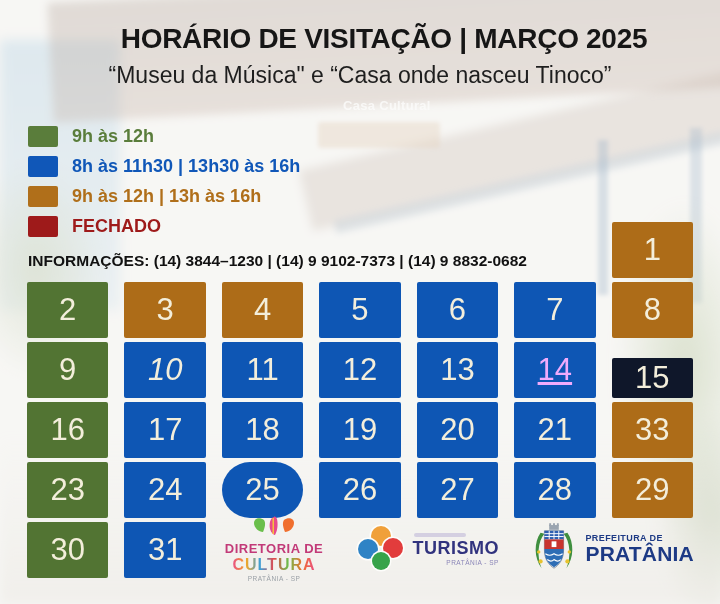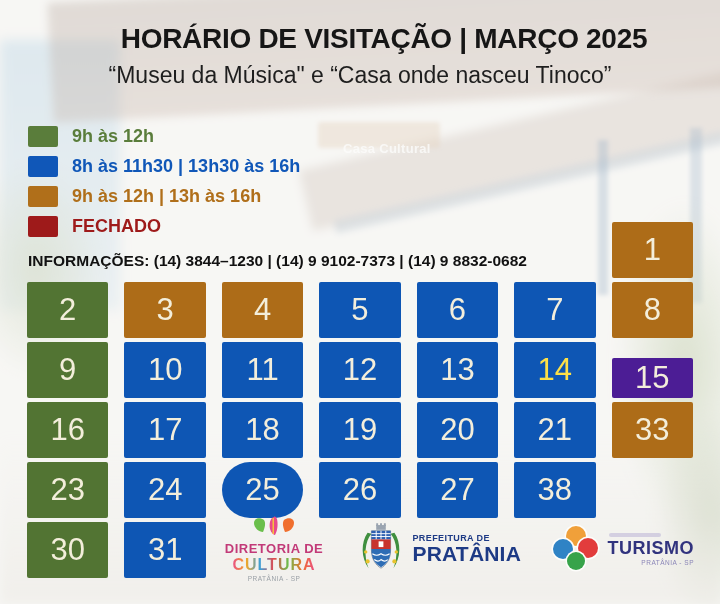--- a/index.html
+++ b/index.html
@@ -15,21 +15,21 @@
   .bg-roof1     { left:50px; top:-16px; width:720px; height:120px; background:linear-gradient(180deg,#63422f,#8a5f49); opacity:.34; transform:rotate(-3deg); filter:blur(4px); }
   .bg-roof2     { left:300px; top:118px; width:460px; height:62px; background:#7b553f; opacity:.26; transform:rotate(-13deg); filter:blur(5px); }
   .bg-beam      { left:330px; top:176px; width:400px; height:13px; background:#4a6d8c; opacity:.28; transform:rotate(-13deg); filter:blur(3px); }
   .bg-post1     { left:598px; top:140px; width:10px; height:155px; background:#2e5d8e; opacity:.35; filter:blur(2px); }
   .bg-post2     { left:690px; top:128px; width:12px; height:175px; background:#2e5d8e; opacity:.3; filter:blur(2px); }
   .bg-plantleft { left:-34px; top:160px; width:140px; height:220px; background:radial-gradient(closest-side,#b9c6a6,rgba(185,198,166,0)); opacity:.85; filter:blur(6px); }
   .bg-folr1     { left:615px; top:200px; width:140px; height:330px; background:radial-gradient(closest-side,#9db27c,rgba(157,178,124,0)); opacity:.7; filter:blur(8px); }
   .bg-folr2     { left:655px; top:410px; width:110px; height:210px; background:radial-gradient(closest-side,#8ba06b,rgba(139,160,107,0)); opacity:.6; filter:blur(8px); }
   .bg-ground    { left:0; bottom:0; width:720px; height:170px; background:linear-gradient(180deg, rgba(216,210,200,0), #d8d2c8); opacity:.5; filter:blur(6px); }
   .bg-signboard { left:318px; top:122px; width:122px; height:26px; background:#c9a075; opacity:.4; border-radius:3px; filter:blur(2px); }
-  .bg-sign-text { left:343px; top:98px; font-size:13px; font-weight:700; color:#ffffff; opacity:.8; letter-spacing:.3px;margin-top:43px; }
+  .bg-sign-text { left:343px; top:98px; font-size:13px; font-weight:700; color:#ffffff; opacity:.8; letter-spacing:.3px; }
   .veil         { left:0; top:0; width:720px; height:604px; background:rgba(250,250,248,0.55); }
 
   
   .header { position:absolute; top:23px; left:0; right:0; text-align:center; z-index:3; }
   .title { margin:0; font-size:28px; font-weight:800; color:#161616; letter-spacing:-0.3px;padding-left:48px; }
   .subtitle { margin:7px 0 0; font-size:23px; font-weight:400; color:#1e1e1e; }
 
   
   .legend { position:absolute; left:28px; top:125px; z-index:3; }
   .legend-row { display:flex; align-items:center; height:22px; margin-bottom:8px; }
@@ -124,55 +124,70 @@
   <div class="grid">
       <div class="cell" style="background: rgb(173, 108, 24); color: rgb(243, 238, 219); grid-row-start: 1; grid-column-start: 7;">1</div>
       <div class="cell" style="background: rgb(82, 116, 51); color: rgb(243, 238, 219); grid-row-start: 2; grid-column-start: 1;">2</div>
       <div class="cell" style="background: rgb(173, 108, 24); color: rgb(243, 238, 219); grid-row-start: 2; grid-column-start: 2;">3</div>
       <div class="cell" style="background: rgb(173, 108, 24); color: rgb(243, 238, 219); grid-row-start: 2; grid-column-start: 3;">4</div>
       <div class="cell" style="background: rgb(14, 86, 180); color: rgb(243, 238, 219); grid-row-start: 2; grid-column-start: 4;">5</div>
       <div class="cell" style="background: rgb(14, 86, 180); color: rgb(243, 238, 219); grid-row-start: 2; grid-column-start: 5;">6</div>
       <div class="cell" style="background: rgb(14, 86, 180); color: rgb(243, 238, 219); grid-row-start: 2; grid-column-start: 6;">7</div>
       <div class="cell" style="background: rgb(173, 108, 24); color: rgb(243, 238, 219); grid-row-start: 2; grid-column-start: 7;">8</div>
       <div class="cell" style="background: rgb(82, 116, 51); color: rgb(243, 238, 219); grid-row-start: 3; grid-column-start: 1;">9</div>
-      <div class="cell" style="background: rgb(14, 86, 180); color: rgb(243, 238, 219); grid-row-start: 3; grid-column-start: 2;">10</div>
+      <div class="cell" style="background: rgb(14, 86, 180); color: rgb(243, 238, 219); grid-row-start: 3; grid-column-start: 2; font-style: italic;">10</div>
       <div class="cell" style="background: rgb(14, 86, 180); color: rgb(243, 238, 219); grid-row-start: 3; grid-column-start: 3;">11</div>
       <div class="cell" style="background: rgb(14, 86, 180); color: rgb(243, 238, 219); grid-row-start: 3; grid-column-start: 4;">12</div>
       <div class="cell" style="background: rgb(14, 86, 180); color: rgb(243, 238, 219); grid-row-start: 3; grid-column-start: 5;">13</div>
-      <div class="cell" style="background: rgb(14, 86, 180); color: #fde047; grid-row-start: 3; grid-column-start: 6;">14</div>
-      <div class="cell" style="background: #4c1d95; color: rgb(243, 238, 219); grid-row-start: 3; grid-column-start: 7; margin-top: 16px;">15</div>
+      <div class="cell" style="background: rgb(14, 86, 180); color: #f0abfc; grid-row-start: 3; grid-column-start: 6; text-decoration: underline;">14</div>
+      <div class="cell" style="background: #0f172a; color: rgb(243, 238, 219); grid-row-start: 3; grid-column-start: 7; margin-top: 16px;">15</div>
       <div class="cell" style="background: rgb(82, 116, 51); color: rgb(243, 238, 219); grid-row-start: 4; grid-column-start: 1;">16</div>
       <div class="cell" style="background: rgb(14, 86, 180); color: rgb(243, 238, 219); grid-row-start: 4; grid-column-start: 2;">17</div>
       <div class="cell" style="background: rgb(14, 86, 180); color: rgb(243, 238, 219); grid-row-start: 4; grid-column-start: 3;">18</div>
       <div class="cell" style="background: rgb(14, 86, 180); color: rgb(243, 238, 219); grid-row-start: 4; grid-column-start: 4;">19</div>
       <div class="cell" style="background: rgb(14, 86, 180); color: rgb(243, 238, 219); grid-row-start: 4; grid-column-start: 5;">20</div>
       <div class="cell" style="background: rgb(14, 86, 180); color: rgb(243, 238, 219); grid-row-start: 4; grid-column-start: 6;">21</div>
       <div class="cell" style="background: rgb(173, 108, 24); color: rgb(243, 238, 219); grid-row-start: 4; grid-column-start: 7;">33</div>
       <div class="cell" style="background: rgb(82, 116, 51); color: rgb(243, 238, 219); grid-row-start: 5; grid-column-start: 1;">23</div>
       <div class="cell" style="background: rgb(14, 86, 180); color: rgb(243, 238, 219); grid-row-start: 5; grid-column-start: 2;">24</div>
       <div class="cell" style="background: rgb(14, 86, 180); color: rgb(243, 238, 219); grid-row-start: 5; grid-column-start: 3; border-radius: 28px;">25</div>
       <div class="cell" style="background: rgb(14, 86, 180); color: rgb(243, 238, 219); grid-row-start: 5; grid-column-start: 4;">26</div>
       <div class="cell" style="background: rgb(14, 86, 180); color: rgb(243, 238, 219); grid-row-start: 5; grid-column-start: 5; text-align: center;">27</div>
-      <div class="cell" style="background: rgb(14, 86, 180); color: rgb(243, 238, 219); grid-row-start: 5; grid-column-start: 6;">38</div>
+      <div class="cell" style="background: rgb(14, 86, 180); color: rgb(243, 238, 219); grid-row-start: 5; grid-column-start: 6;">28</div>
+      <div class="cell" style="background: rgb(173, 108, 24); color: rgb(243, 238, 219); grid-row-start: 5; grid-column-start: 7;">29</div>
       <div class="cell" style="background: rgb(82, 116, 51); color: rgb(243, 238, 219); grid-row-start: 6; grid-column-start: 1;">30</div>
       <div class="cell" style="background: rgb(14, 86, 180); color: rgb(243, 238, 219); grid-row-start: 6; grid-column-start: 2;">31</div>
     </div>
 
   <div class="logos">
 
     <div class="logo cultura">
       <svg width="44" height="24" viewBox="0 0 44 24">
         <path d="M12 4 C8 1 2 2 2 7 C2 12 7 16 11 16 C13 11 14 7 12 4 Z" fill="#6abf4b"></path>
         <path d="M22 1 C18 2 17 8 18 13 C19 17 22 19 23 19 C26 14 26 7 25 3 C24 1 23 0 22 1 Z" fill="#e84b8a"></path>
         <path d="M20.5 2 h1.5 v16 h-1.5 z" fill="#f5c23c"></path>
         <path d="M32 4 C36 1 42 2 42 7 C42 12 37 16 33 16 C31 11 30 7 32 4 Z" fill="#f06f2e"></path>
       </svg>
       <div class="cult-l1">DIRETORIA DE</div>
       <div class="cult-l2">CULTURA</div>
       <div class="cult-l3">PRATÂNIA - SP</div>
+    </div>
+
+    <div class="logo turismo">
+      <div class="tur-circles">
+        <span class="tc-top"></span>
+          <span class="tc-left"></span>
+          <span class="tc-right"></span>
+          <span class="tc-bottom"></span>
+      </div>
+      <div class="tur-text">
+        <div class="tur-tag"></div>
+        <div class="tur-name">TURISMO</div>
+        <div class="tur-sub">PRATÂNIA - SP</div>
+      </div>
     </div>
 
     <div class="logo prefeitura">
       <svg width="46" height="52" viewBox="0 0 48 54">
         <path d="M19 2 h10 v5 h-10 z" fill="#9aa4b0"></path>
         <path d="M19 0 h2 v3 h-2 z M23 0 h2 v3 h-2 z M27 0 h2 v3 h-2 z" fill="#9aa4b0"></path>
         <path d="M10 10 C3 20 3 36 11 47 C6 35 7 19 14 11 Z" fill="#3f8f3f"></path>
         <path d="M38 10 C45 20 45 36 37 47 C42 35 41 19 34 11 Z" fill="#3f8f3f"></path>
         <circle cx="10" cy="40" r="2.2" fill="#e8c32e"></circle>
           <circle cx="38" cy="40" r="2.2" fill="#e8c32e"></circle>
@@ -185,28 +200,14 @@
         <rect x="21.5" y="19" width="5" height="6" fill="#ffffff"></rect>
         <path d="M14 27 h20 v1 c0 10 -5 15 -10 18 c-5 -3 -10 -8 -10 -18 Z" fill="#2e6db5"></path>
         <path d="M15 32 c3 2 6 2 9 0 c3 2 6 2 9 0 M17 38 c2.5 2 5 2 7 0 c2.5 2 5 2 7 0" stroke="#ffffff" stroke-width="1.2" fill="none"></path>
       </svg>
       <div class="pref-text">
         <div class="pref-l1">PREFEITURA DE</div>
         <div class="pref-l2">PRATÂNIA</div>
       </div>
     </div>
 
-    <div class="logo turismo">
-      <div class="tur-circles">
-        <span class="tc-top"></span>
-          <span class="tc-left"></span>
-          <span class="tc-right"></span>
-          <span class="tc-bottom"></span>
-      </div>
-      <div class="tur-text">
-        <div class="tur-tag"></div>
-        <div class="tur-name">TURISMO</div>
-        <div class="tur-sub">PRATÂNIA - SP</div>
-      </div>
-    </div>
-
   </div>
 </div>
 
 </body></html>

